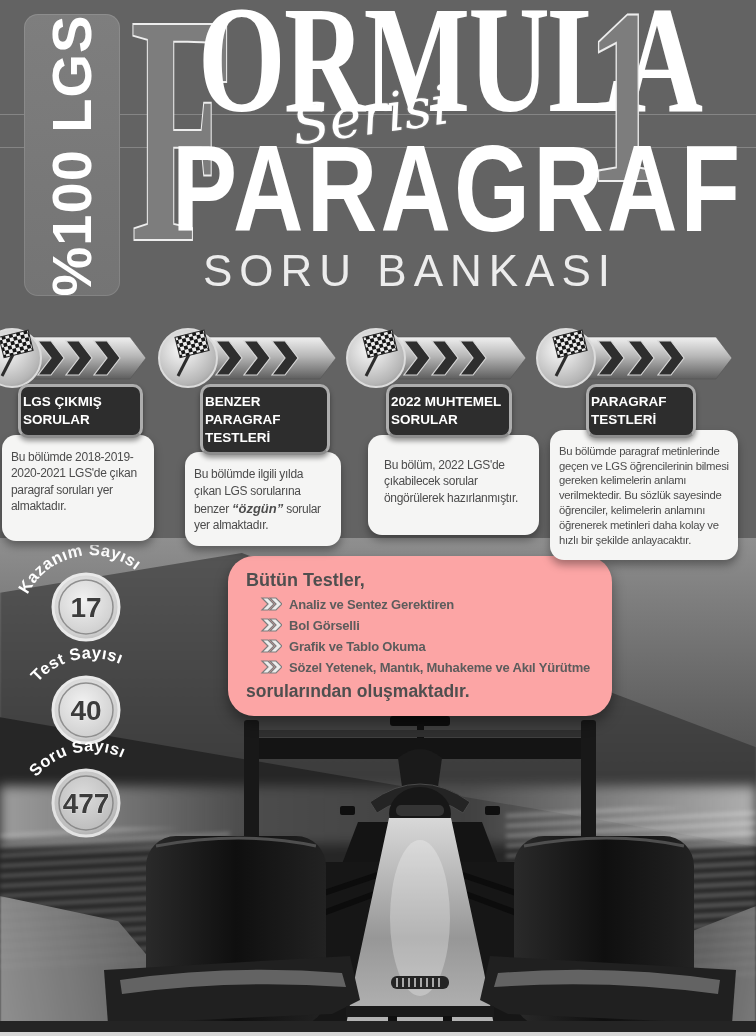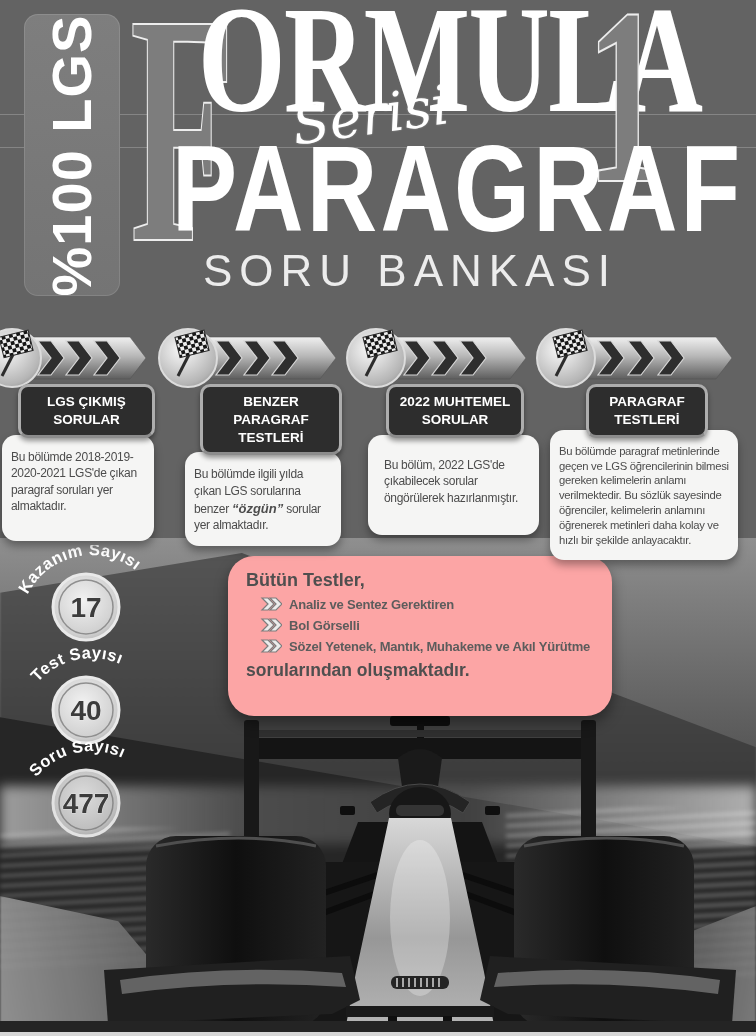--- a/index.html
+++ b/index.html
@@ -36,22 +36,22 @@
   .soru-bankasi{position:absolute;left:150px;top:246px;width:520px;text-align:center;
       font-size:44px;color:#ececec;letter-spacing:7px;font-weight:400;}
 
   
   .fcol{position:absolute;top:326px;}
   .fc1{left:-18px;width:172px;} .fc2{left:158px;width:186px;}
   .fc3{left:346px;width:188px;} .fc4{left:536px;width:204px;}
   .fhead{display:block;}
   .ftitle{position:relative;margin-top:-6px;background:#2d2d2d;color:#fff;
       border:3px solid #adadad;border-bottom-color:#8c8c8c;border-radius:10px;
-      text-align:center;font-weight:bold;font-size:13.5px;line-height:1.32;
-      padding:6px 8px;box-shadow:0 3px 5px rgba(0,0,0,.4);z-index:2;}
+      font-weight:bold;font-size:13.5px;line-height:1.32;
+      padding:6px 2px;box-shadow:0 3px 5px rgba(0,0,0,.4);z-index:2;}
   .fc1 .ftitle{margin-left:36px;width:115px;}
   .fc2 .ftitle{margin-left:42px;width:120px;}
   .fc3 .ftitle{margin-left:40px;width:116px;}
   .fc4 .ftitle{margin-left:50px;width:100px;}
   .fcard{position:relative;margin-top:-3px;background:#f5f5f4;border-radius:14px;
       color:#4c4c4c;font-size:12px;line-height:1.38;letter-spacing:-.3px;
       padding:14px 9px 12px 9px;box-shadow:0 5px 9px rgba(0,0,0,.35);z-index:1;}
   .fc1 .fcard{margin-left:20px;width:134px;min-height:80px;}
   .fc2 .fcard{margin-left:27px;width:138px;min-height:66px;}
   .fc3 .fcard{margin-left:22px;width:146px;min-height:66px;padding-top:22px;padding-left:16px;}
@@ -347,20 +347,27 @@
         <path d="M2,2 h6 l6,6 -6,6 h-6 l6,-6 z" fill="#ececec" stroke="#7d7d7d" stroke-width="1.2"></path>
         <path d="M10,2 h6 l6,6 -6,6 h-6 l6,-6 z" fill="#ececec" stroke="#7d7d7d" stroke-width="1.2"></path>
       </svg>
       <span>Bol Görselli</span>
     </div>
     <div class="ib-item">
       <svg width="22" height="16" viewBox="0 0 22 16">
         <path d="M2,2 h6 l6,6 -6,6 h-6 l6,-6 z" fill="#ececec" stroke="#7d7d7d" stroke-width="1.2"></path>
         <path d="M10,2 h6 l6,6 -6,6 h-6 l6,-6 z" fill="#ececec" stroke="#7d7d7d" stroke-width="1.2"></path>
       </svg>
+      <span>Grafik ve Tablo Okuma</span>
+    </div>
+    <div class="ib-item">
+      <svg width="22" height="16" viewBox="0 0 22 16">
+        <path d="M2,2 h6 l6,6 -6,6 h-6 l6,-6 z" fill="#ececec" stroke="#7d7d7d" stroke-width="1.2"></path>
+        <path d="M10,2 h6 l6,6 -6,6 h-6 l6,-6 z" fill="#ececec" stroke="#7d7d7d" stroke-width="1.2"></path>
+      </svg>
       <span>Sözel Yetenek, Mantık, Muhakeme ve Akıl Yürütme</span>
     </div>
     <div class="ib-outro">sorularından oluşmaktadır.</div>
   </div>
 
   <div class="band-dark"></div>
   <div class="band-light"></div>
 </div>
 
 </body></html>

